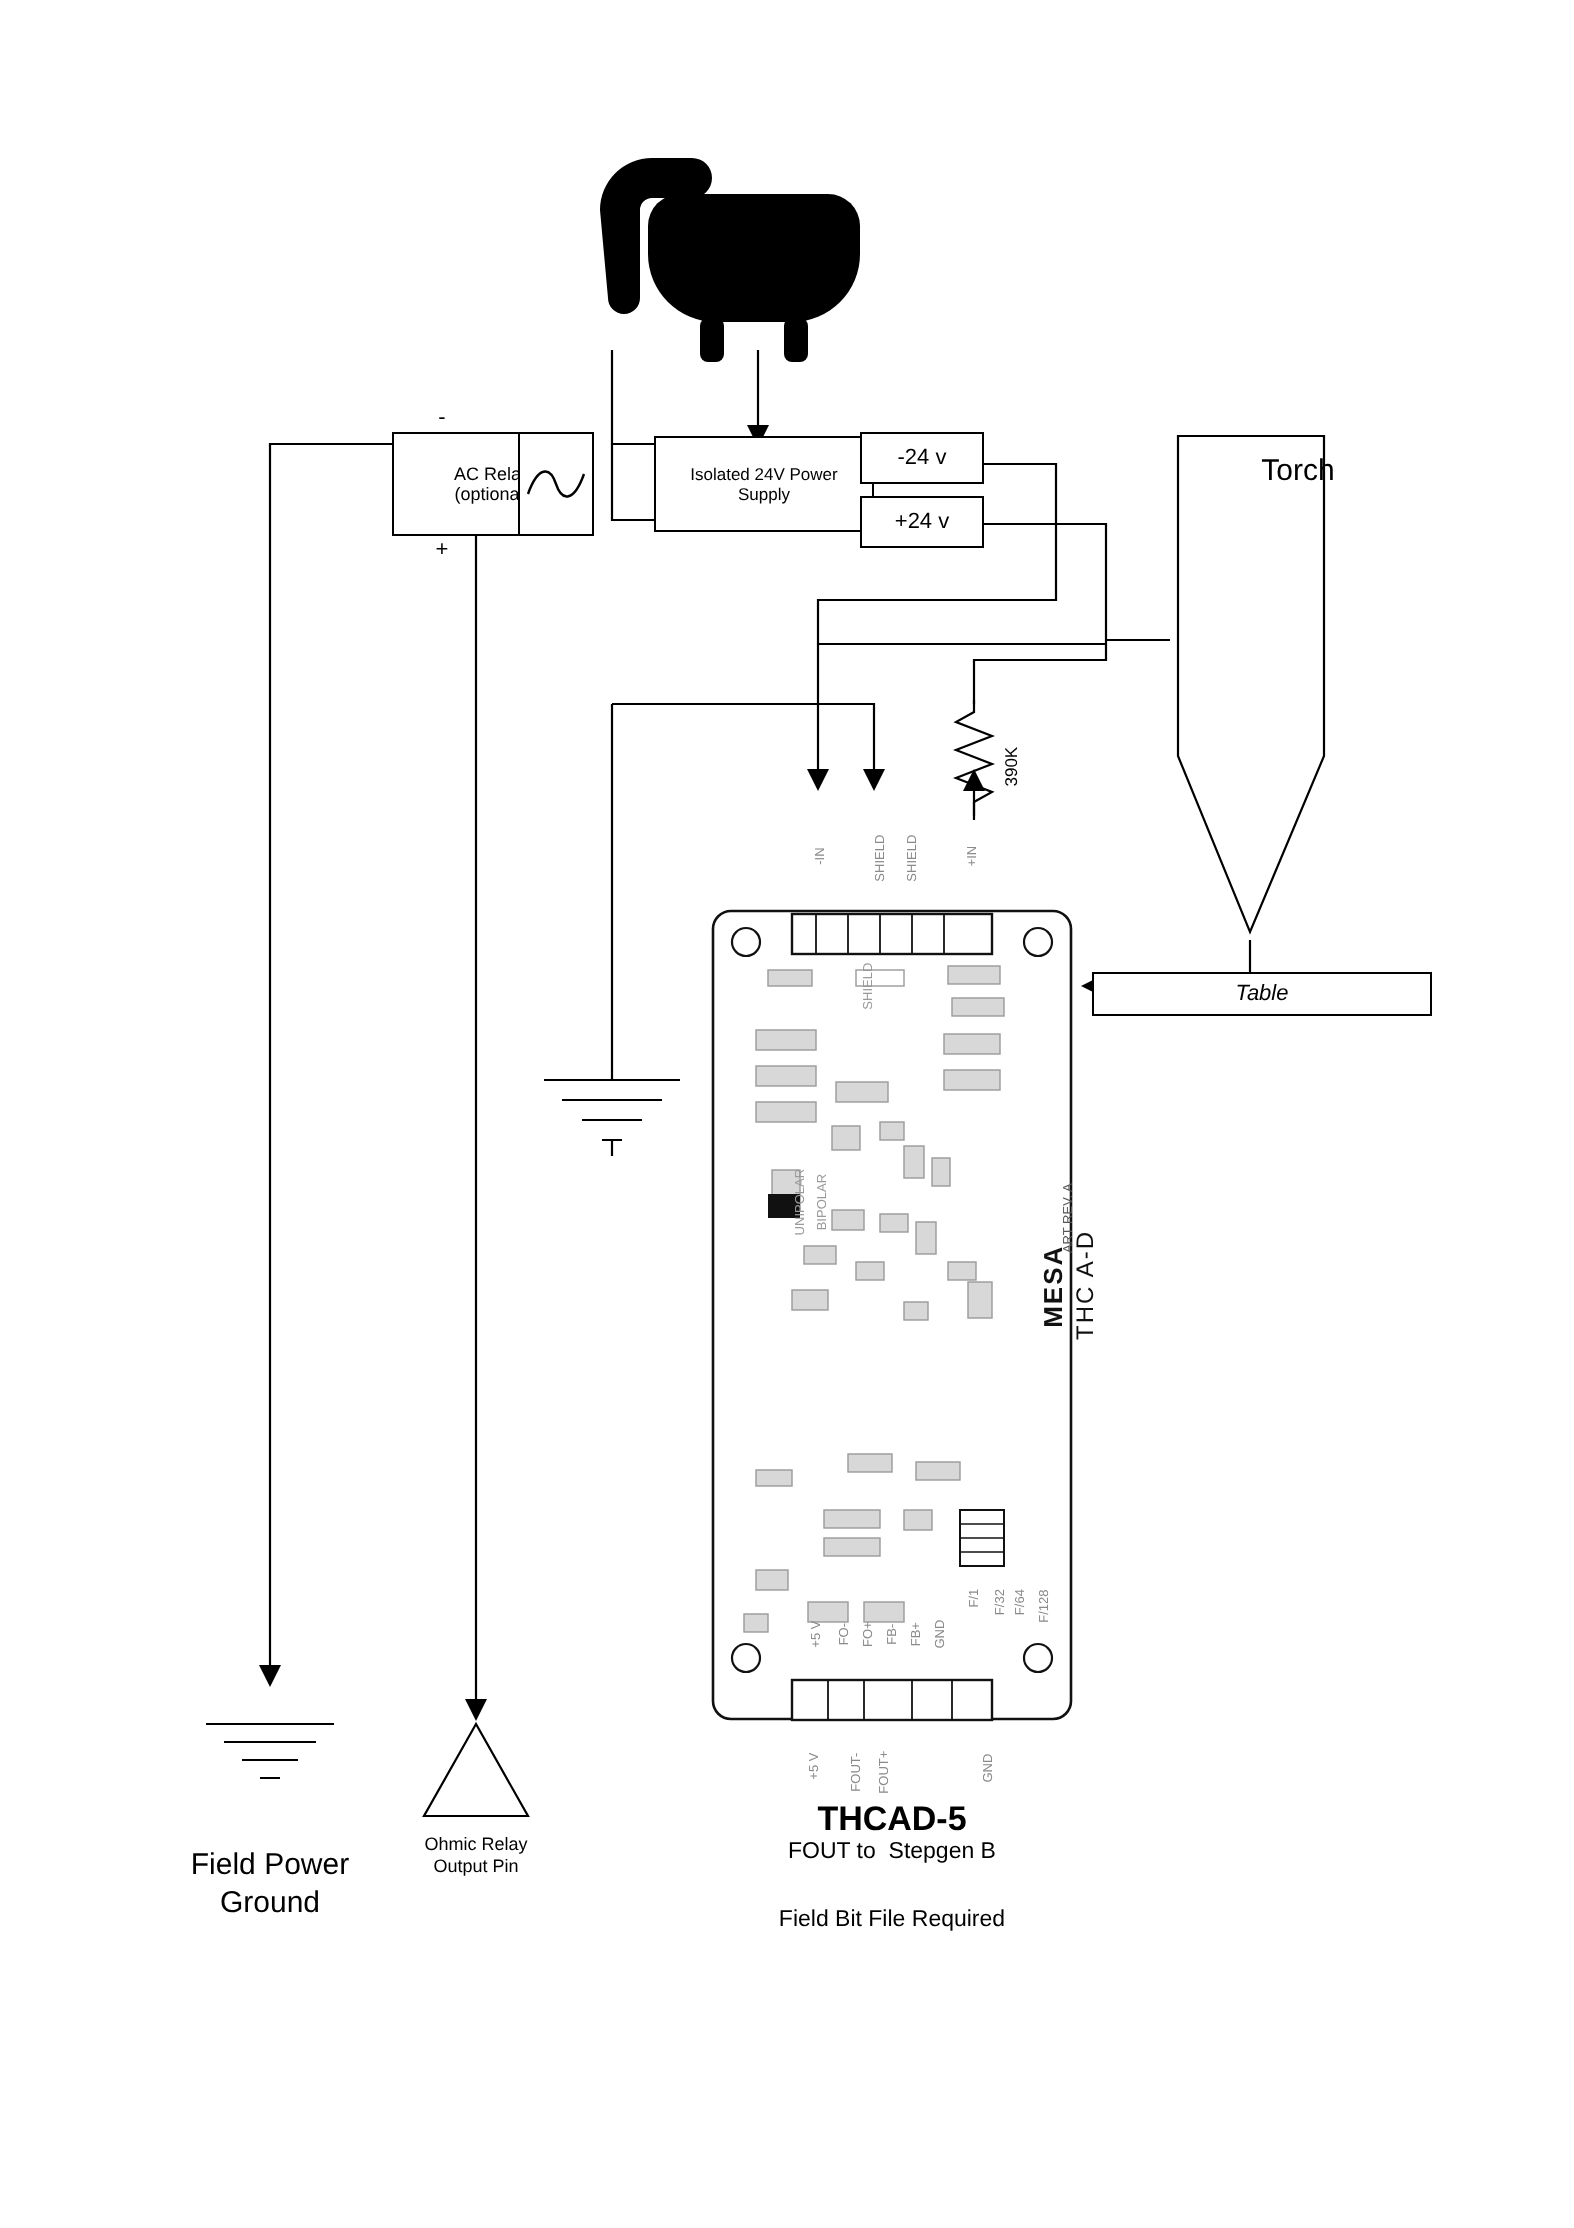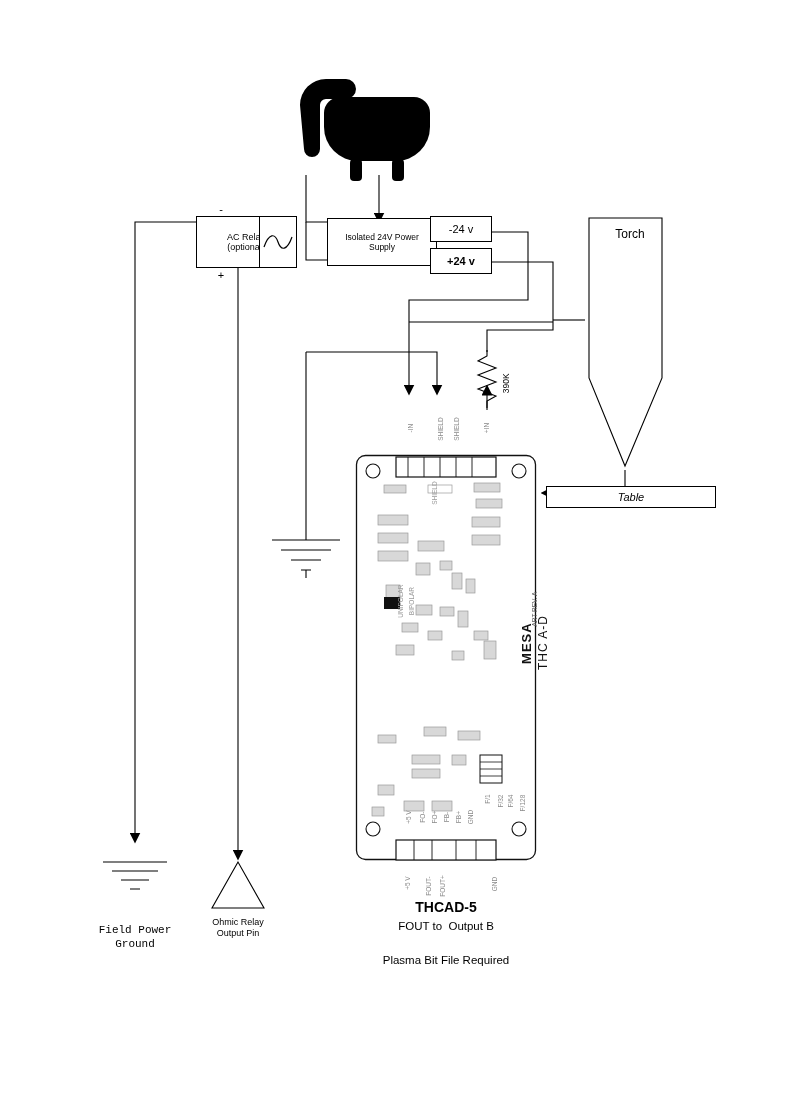--- a/index.html
+++ b/index.html
@@ -88,25 +88,25 @@
   </div>
 
   <div class="box" style="left:327px;top:218px;width:110px;height:48px;font-size:8.5px;">
     <span style="white-space:pre-line;">Isolated 24V Power
 Supply</span>
   </div>
 
   <div class="box" style="left:430px;top:216px;width:62px;height:26px;font-size:11px;">
     <span>-24 v</span>
   </div>
-  <div class="box" style="left:430px;top:248px;width:62px;height:26px;font-size:11px;font-weight:bold;">
+  <div class="box" style="left:430px;top:248px;width:62px;height:26px;font-size:11px;">
     <span>+24 v</span>
   </div>
 
-  <div class="lbl" style="left:593px;top:227px;width:74px;font-size:12px;">Torch</div>
+  <div class="lbl" style="left:612px;top:227px;width:74px;font-size:15px;">Torch</div>
 
   <div class="box" style="left:546px;top:486px;width:170px;height:22px;font-size:11px;font-style:italic;">
     <span>Table</span>
   </div>
 
   <svg width="30" height="62" style="left:473px;top:350px;">
     <path d="M14,0 L14,6 L5,11 L23,18 L5,25 L23,32 L5,39 L23,46 L14,51 L14,60" stroke="#000" fill="none" stroke-width="1.1"></path>
   </svg>
   <div class="lbl vert" style="left:486px;top:378px;width:40px;font-size:8.5px;transform:rotate(-90deg);">390K</div>
 
@@ -209,22 +209,22 @@
     <div class="lbl vert tiny" style="left:128px;top:342px;width:34px;transform:rotate(-90deg);color:#8a8a8a;">F/32</div>
     <div class="lbl vert tiny" style="left:138px;top:342px;width:34px;transform:rotate(-90deg);color:#8a8a8a;">F/64</div>
     <div class="lbl vert tiny" style="left:148px;top:344px;width:38px;transform:rotate(-90deg);color:#8a8a8a;">F/128</div>
   </div>
 
   <div class="lbl vert tiny" style="left:391px;top:879px;width:34px;transform:rotate(-90deg);color:#8a8a8a;">+5 V</div>
   <div class="lbl vert tiny" style="left:409px;top:882px;width:40px;transform:rotate(-90deg);color:#8a8a8a;">FOUT-</div>
   <div class="lbl vert tiny" style="left:423px;top:882px;width:40px;transform:rotate(-90deg);color:#8a8a8a;">FOUT+</div>
   <div class="lbl vert tiny" style="left:477px;top:880px;width:36px;transform:rotate(-90deg);color:#8a8a8a;">GND</div>
 
-  <div class="lbl" style="left:85px;top:924px;width:100px;font-size:11px;white-space:pre-line;font-family:Liberation Mono, monospace;">Field Power
+  <div class="lbl" style="left:85px;top:924px;width:100px;font-size:15px;white-space:pre-line;">Field Power
 Ground</div>
   <div class="lbl" style="left:188px;top:917px;width:100px;font-size:9px;white-space:pre-line;">Ohmic Relay
 Output Pin</div>
 
-  <div class="lbl" style="left:347px;top:899px;width:198px;font-size:14px;font-weight:bold;">THCAD-5</div>
-  <div class="lbl" style="left:320px;top:919px;width:252px;font-size:11.5px;">FOUT to  Output B</div>
-  <div class="lbl" style="left:320px;top:953px;width:252px;font-size:11.5px;">Plasma Bit File Required</div>
+  <div class="lbl" style="left:347px;top:899px;width:198px;font-size:17px;font-weight:bold;">THCAD-5</div>
+  <div class="lbl" style="left:320px;top:919px;width:252px;font-size:11.5px;">FOUT to  Stepgen B</div>
+  <div class="lbl" style="left:320px;top:953px;width:252px;font-size:11.5px;">Field Bit File Required</div>
 
 </div>
 
 </body></html>

